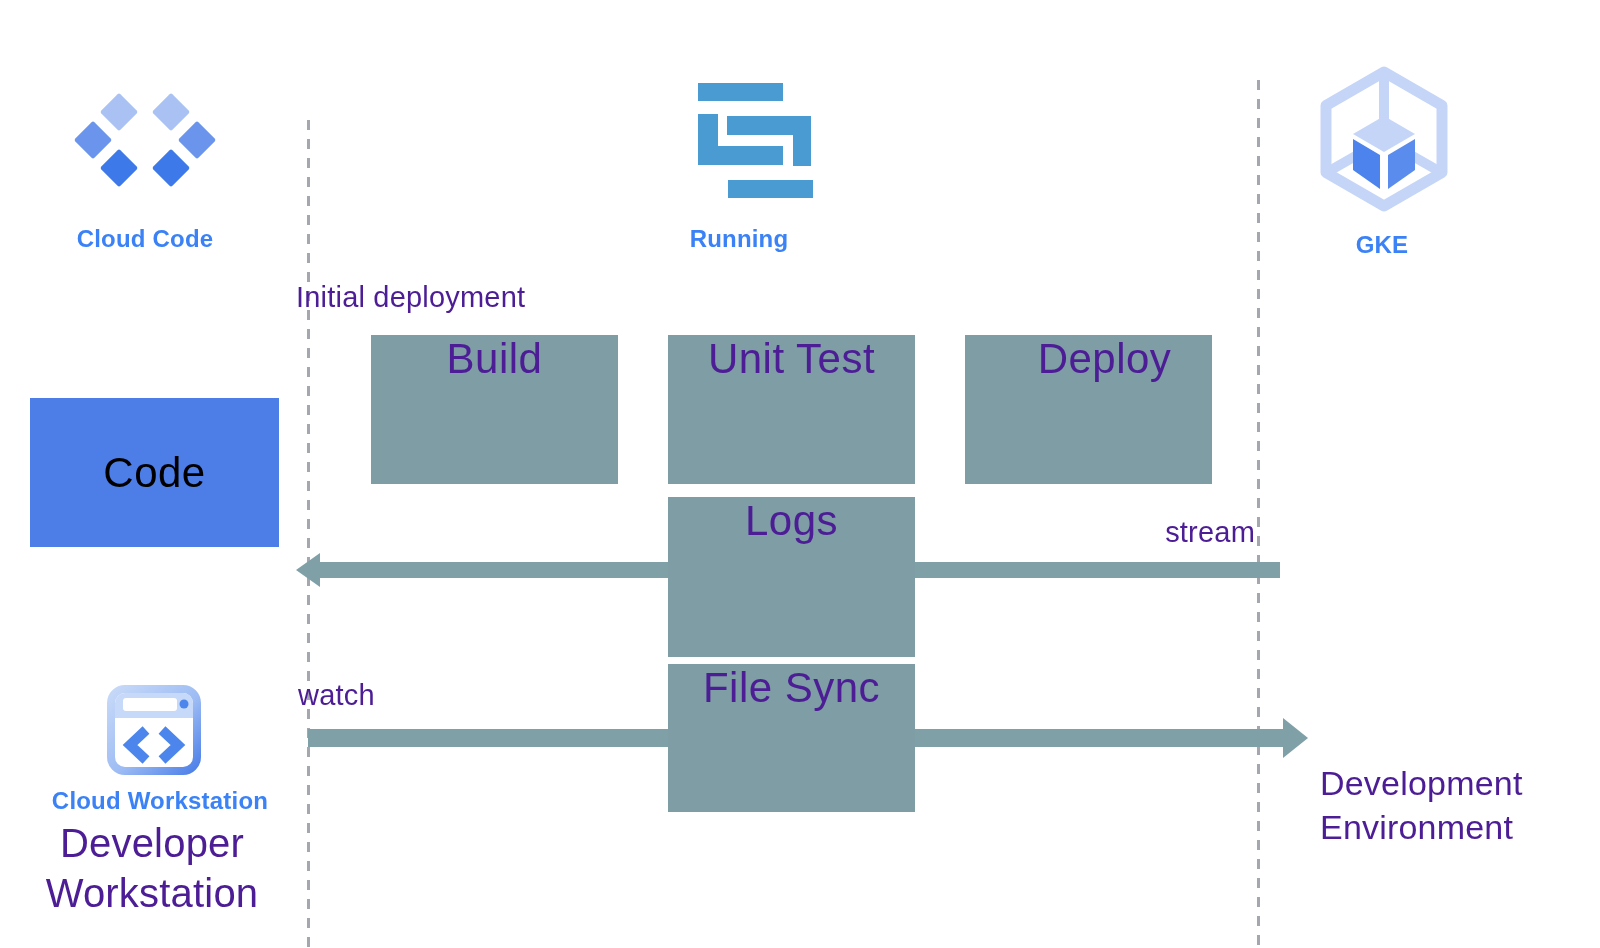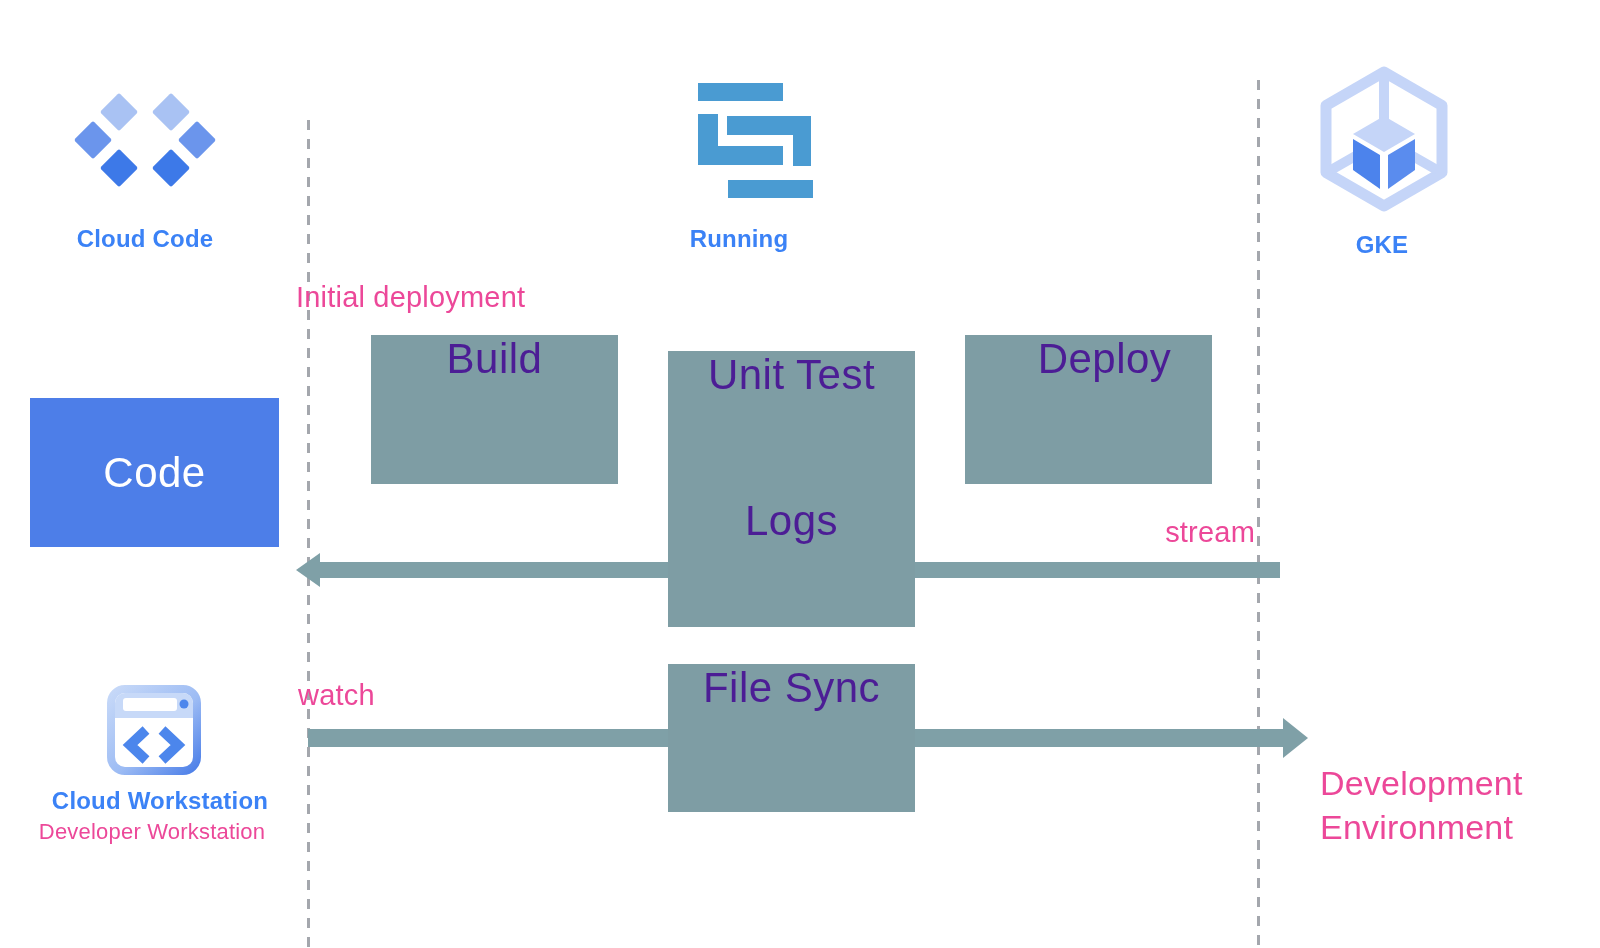--- a/index.html
+++ b/index.html
@@ -38,30 +38,30 @@
     background: #7e9da4;
     color: #4c1d95;
     display: flex;
     align-items: flex-start;
     justify-content: center;
     font-size: 42px;
     letter-spacing: 0.5px;
     z-index: 3;
   }
   .box-build    { left: 371px; top: 335px; width: 247px; height: 149px; }
-  .box-unittest { left: 668px; top: 335px; width: 247px; height: 149px; margin-top: 16px; }
+  .box-unittest { left: 668px; top: 335px; width: 247px; height: 149px; }
   .box-deploy   { left: 965px; top: 335px; width: 247px; height: 149px; padding-left: 32px; }
-  .box-logs     { left: 668px; top: 497px; width: 247px; height: 130px; }
+  .box-logs     { left: 668px; top: 497px; width: 247px; height: 160px; }
   .box-filesync { left: 668px; top: 664px; width: 247px; height: 148px; }
 
   
   .blue-box {
     position: absolute;
     background: #4d7ee8;
-    color: #ffffff;
+    color: #000000;
     display: flex;
     align-items: center;
     justify-content: center;
     text-align: center;
     font-size: 42px;
     letter-spacing: 0.5px;
     line-height: 1.22;
     z-index: 3;
   }
   .box-code      { left: 30px;   top: 398px; width: 249px; height: 149px; }
@@ -85,31 +85,31 @@
   .head-watch {
     left: 1283px; top: 718px;
     border-top: 20px solid transparent;
     border-bottom: 20px solid transparent;
     border-left: 25px solid #7fa0a7;
   }
 
   
   .black-label {
     position: absolute;
-    color: #ec4899;
+    color: #4c1d95;
     font-size: 29px;
     letter-spacing: 0.2px;
     z-index: 4;
   }
   .lbl-initial { left: 296px; top: 281px; }
   .lbl-stream  { left: 1055px; top: 516px; width: 200px; text-align: right; }
   .lbl-watch   { left: 298px; top: 679px; }
   .lbl-devworkstation {
     left: 28px; top: 818px; width: 248px;
-    text-align: center; font-size: 22px; line-height: 1.26;
+    text-align: center; font-size: 40px; line-height: 1.26;
   }
   .lbl-devenv {
     left: 1320px; top: 761px; width: 250px;
     text-align: left; font-size: 34px; line-height: 1.3;
   }
 
   
   .icon { position: absolute; z-index: 2; }
   .icon-cloud-code        { left: 72px;  top: 91px;  }
   .icon-skaffold          { left: 698px; top: 80px;  }

